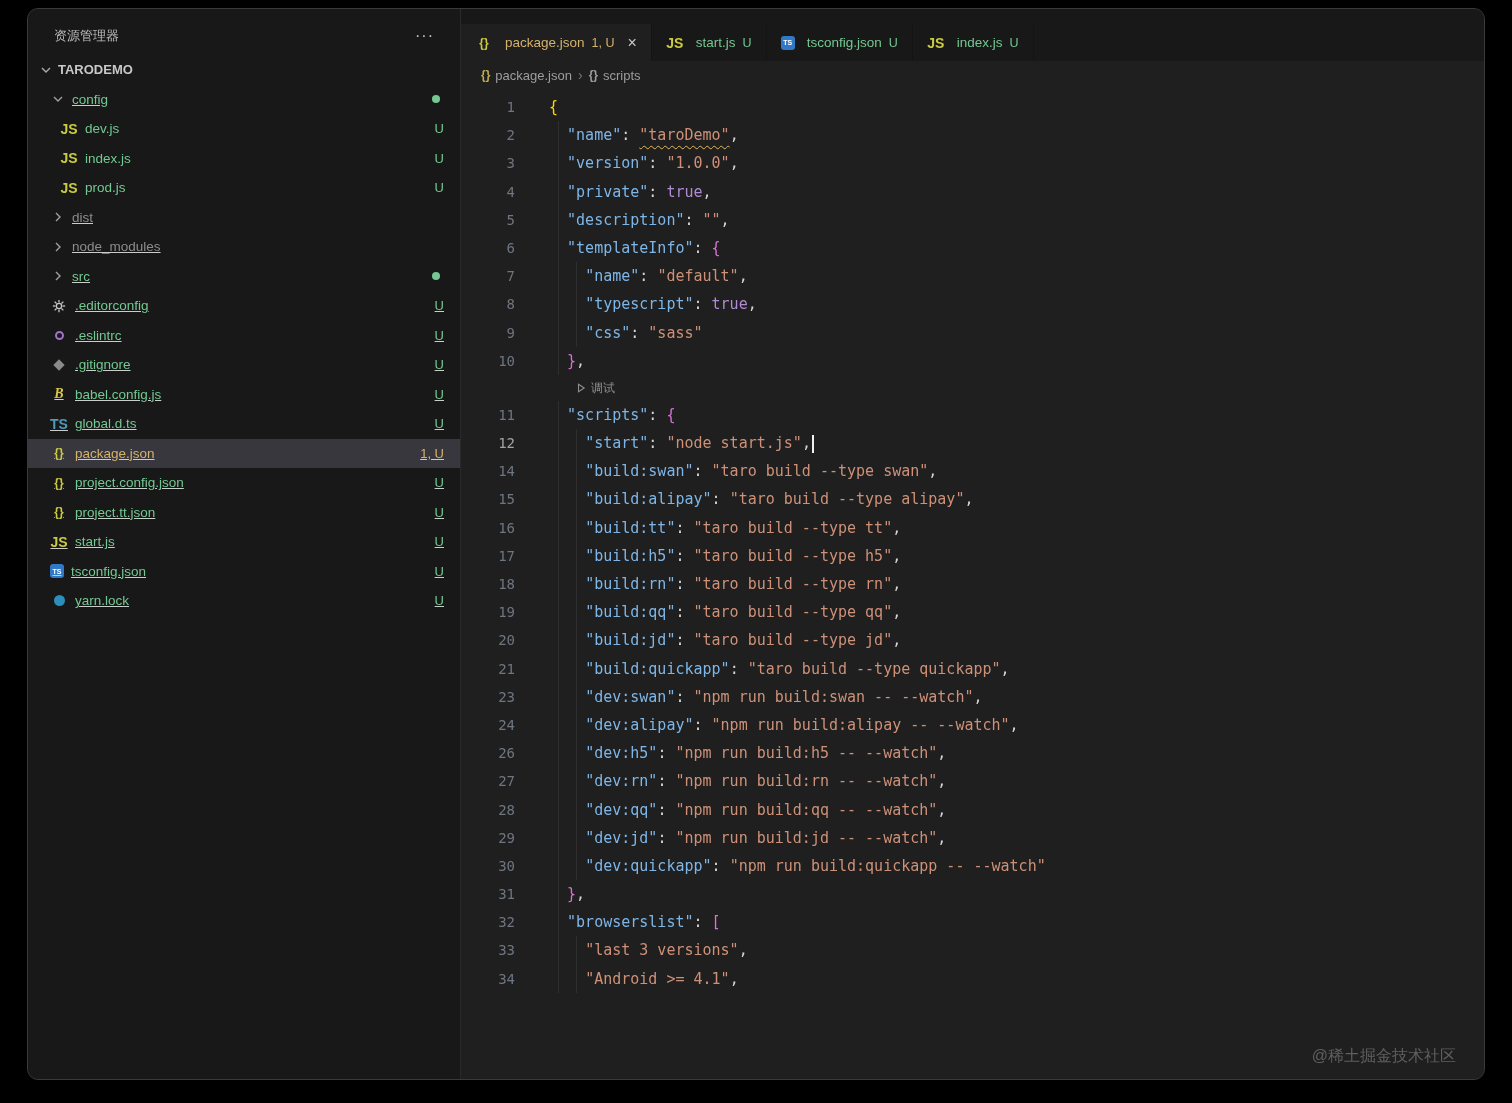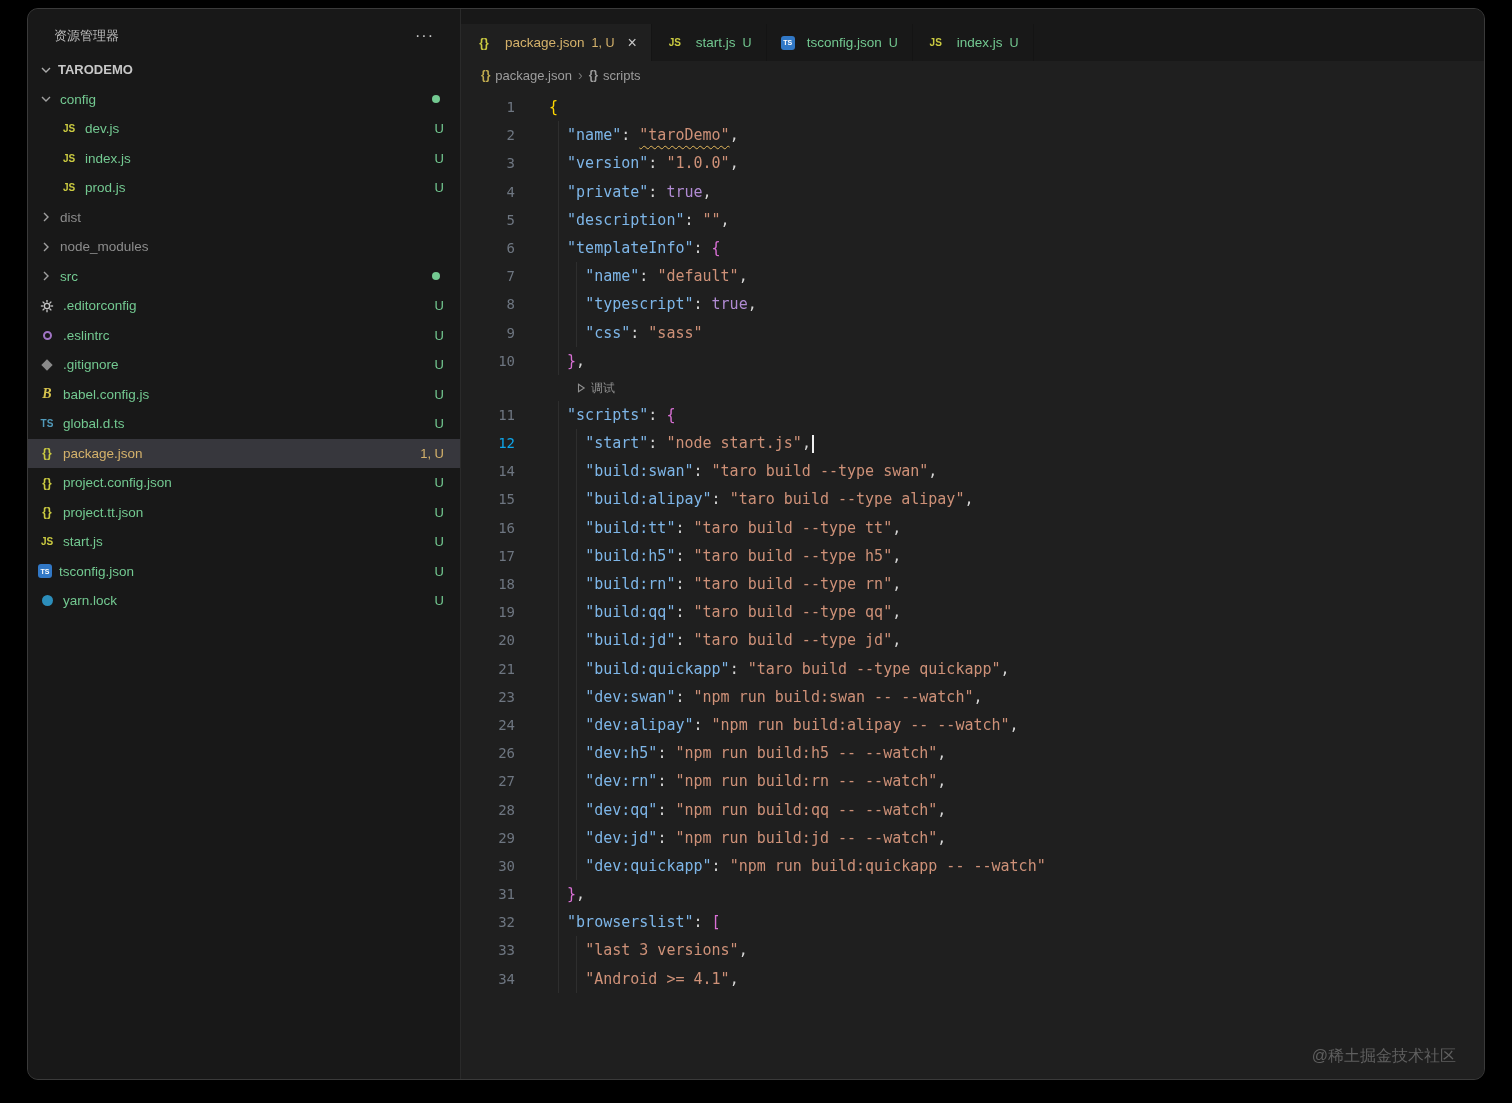--- a/index.html
+++ b/index.html
@@ -15,33 +15,33 @@
           border:1px solid #3a3a3a;border-radius:11px;overflow:hidden;display:flex;}
   
   .sidebar{width:433px;flex:none;background:#181818;border-right:1px solid #2a2a2a;
            display:flex;flex-direction:column;overflow:hidden;}
   .sb-header{display:flex;align-items:center;justify-content:space-between;
              padding:18px 26px 10px 26px;font-size:13px;color:#bdbdbd;gap:7px;}
   .sb-more{color:#c5c5c5;font-size:16px;letter-spacing:1px;cursor:pointer;line-height:10px;}
   .proj-row{display:flex;align-items:center;height:29.5px;padding-left:10px;
             font-size:13px;font-weight:700;color:#c8c8c8;cursor:pointer;}
   .trow{display:flex;align-items:center;height:29.5px;font-size:13.5px;cursor:pointer;color:#ccc;}
-  .trow.lvl1{padding-left:10px;}
+  .trow.lvl1{padding-left:22px;text-decoration:underline;}
   .trow.lvl2{padding-left:32px;}
   .trow.selected{background:#37373d;}
   .st-untracked > .tlabel, .st-untracked > .tbadge{color:var(--c-untracked);}
   .st-ignored  > .tlabel{color:var(--c-ignored);}
   .st-warning  > .tlabel, .st-warning > .tbadge{color:var(--c-warning);}
   .tlabel{margin-left:2px;white-space:nowrap;}
   .tbadge{margin-left:auto;margin-right:16px;font-size:13px;white-space:nowrap;}
   .tbadge.dot{width:8px;height:8px;border-radius:50%;background:var(--c-untracked);margin-right:20px;}
   .chev{width:16px;height:16px;flex:none;margin-right:4px;opacity:.85;}
   
   .fi{width:18px;flex:none;margin-right:5px;display:inline-flex;align-items:center;justify-content:center;
-      font-weight:700;font-size:10px;letter-spacing:0;}
+      font-weight:700;font-size:14px;letter-spacing:0;}
   .fi-js{color:#cbcb41;}
   .fi-ts{color:#519aba;}
   .fi-json,.fi-braces{color:#cbcb41;font-size:12px;}
   .fi-tsconfig{width:14px;height:14px;background:#3178c6;border-radius:3px;color:#fff;font-size:7px;}
   .fi-babel{color:#d8c44e;font-family:"Liberation Serif",serif;font-style:italic;font-size:14px;}
   .fi-eslint i{display:block;width:9px;height:9px;border:2px solid #a074c4;border-radius:50%;}
   .fi-diamond i{display:block;width:8px;height:8px;background:#8a8a8a;transform:rotate(45deg);}
   .fi-yarn i{display:block;width:11px;height:11px;background:#2c8ebb;border-radius:50%;}
   .fi-gear svg{display:block;}
   
@@ -59,21 +59,21 @@
               font-size:13px;color:#9d9d9d;background:#1f1f1f;}
   .bc-item{display:flex;align-items:center;gap:5px;cursor:pointer;}
   .bc-sep{color:#767676;font-size:14px;}
   .bc-item .fi{width:auto;margin-right:0;}
   .bc-item:first-child .fi{color:#c0ab4f;}
   .bc-item:last-child .fi{color:#9d9d9d;}
   
   .editor{flex:1;overflow:hidden;padding-top:4px;font-family:"DejaVu Sans Mono",monospace;}
   .crow{display:flex;height:28.2px;line-height:28.2px;}
   .ln{width:88px;flex:none;text-align:right;padding-right:34px;color:#6e7681;font-size:14px;}
-  .ln.active{color:#0ea5e9;}
+  .ln.active{color:#a3a3a3;}
   .cl{position:relative;white-space:pre;font-size:15px;color:#d6d6d6;}
   .guide{position:absolute;top:0;bottom:0;width:1px;background:rgba(255,255,255,0.07);}
   .tok-k{color:var(--c-key);}
   .tok-s{color:var(--c-string);}
   .tok-w{color:var(--c-keyword);}
   .tok-b1{color:var(--c-b1);}
   .tok-b2{color:var(--c-b2);}
   .tok-sq{text-decoration:underline wavy var(--c-squiggle);text-decoration-thickness:1px;text-underline-offset:5px;}
   .cursor{display:inline-block;width:2px;height:18px;background:#efefef;vertical-align:middle;margin-left:1px;}
   .crow.lens{height:26px;line-height:26px;}

